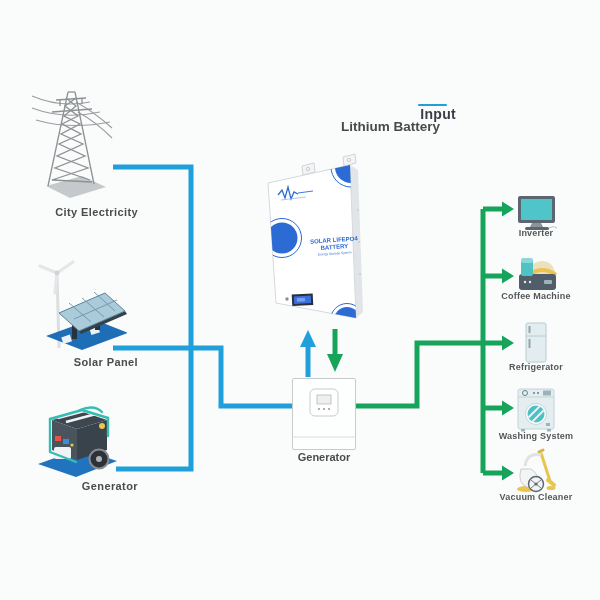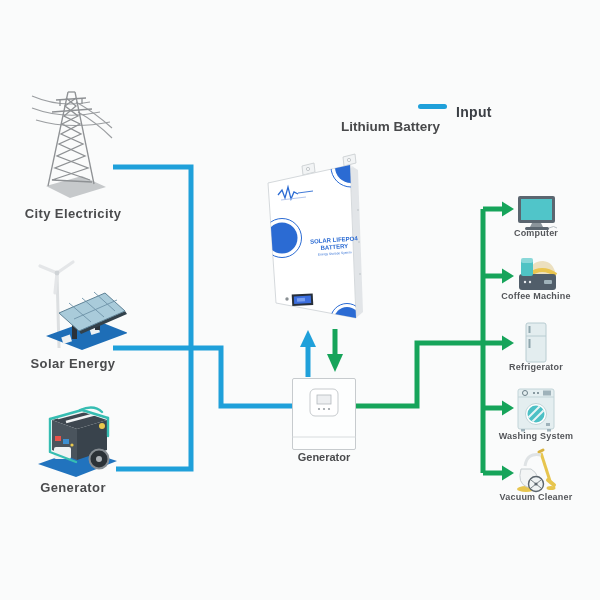--- a/index.html
+++ b/index.html
@@ -3,26 +3,26 @@
 <meta charset="utf-8">
 <style>
   html,body{margin:0;padding:0;}
   body{
     width:600px;height:600px;position:relative;overflow:hidden;
     background:#fafbfb;
     font-family:"Liberation Sans", sans-serif;
   }
   .abs{position:absolute;}
   .label{position:absolute;text-align:center;color:#4a4b4d;font-weight:bold;}
-  .source-label{font-size:13px;letter-spacing:.4px;}
+  .source-label{font-size:11px;letter-spacing:.4px;text-align:right;}
   .device-label{font-size:9px;color:#54565a;letter-spacing:.2px;}
   .title-block{position:absolute;left:200px;top:119px;width:240px;text-align:right;
     color:#48494b;font-weight:bold;font-size:13.5px;line-height:16px;}
   .legend{position:absolute;left:418px;top:104px;}
-  .legend-row{display:flex;align-items:flex-start;height:18px;margin-bottom:12px;}
+  .legend-row{display:flex;align-items:flex-end;height:18px;margin-bottom:12px;flex-direction:column;}
   .swatch{width:29px;height:5px;border-radius:3px;margin-right:9px;display:inline-block;}
   .swatch.blue{background:#1fa0da;}
   .swatch.green{background:#16a45a;}
   .legend-label{font-size:14px;color:#3b3f45;font-weight:bold;letter-spacing:.3px;}
   svg{display:block;}
 </style>
 </head>
 <body>
 
 <svg class="abs" style="left:0;top:0" width="600" height="600" viewBox="0 0 600 600">
@@ -104,21 +104,21 @@
   <rect x="62" y="55" width="5" height="19" fill="#2a3138"></rect>
   <polygon points="46,75 92,55 94,58 48,78" fill="#32414b"></polygon>
   <polygon points="26,57 72,37 92,55 46,75" fill="#a9cbda" stroke="#5e8296" stroke-width="1"></polygon>
   <g stroke="#6e93a8" stroke-width="0.9" fill="none">
     <path d="M36,47 L58,66"></path>
     <path d="M49,42 L71,61"></path>
     <path d="M61,36 L82,55"></path>
     <path d="M41,63 L84,44"></path>
   </g>
 </svg>
-<div class="label source-label" style="left:8px;top:356px;width:130px">Solar Energy</div>
+<div class="label source-label" style="left:8px;top:356px;width:130px">Solar Panel</div>
 
 <svg class="abs" style="left:36px;top:406px" width="86" height="80" viewBox="0 0 86 80">
   <polygon points="2,58 44,43 81,55 40,71" fill="#2173be"></polygon>
   <polygon points="16,14 47,6 71,14 41,23" fill="#3e4750"></polygon>
   <polygon points="16,14 41,23 41,54 16,44" fill="#4a545d"></polygon>
   <polygon points="41,23 71,14 71,44 41,54" fill="#39434c"></polygon>
   <g stroke="#f2f4f5" stroke-width="2.4" fill="none">
     <path d="M22,12 L52,4"></path>
     <path d="M30,16 L60,8"></path>
   </g>
@@ -203,21 +203,21 @@
 </svg>
 <div class="label" style="left:284px;top:451px;width:80px;font-size:11px">Generator</div>
 
 <svg class="abs" style="left:516px;top:194px" width="42" height="38" viewBox="0 0 42 38">
   <rect x="2" y="2" width="37" height="27" rx="2" fill="#5b6670"></rect>
   <rect x="5" y="5" width="31" height="21" fill="#50c5c9"></rect>
   <polygon points="16,29 25,29 27,33 14,33" fill="#8b949b"></polygon>
   <rect x="9" y="33" width="24" height="3" rx="1.5" fill="#5b6670"></rect>
   <path d="M33,34 Q38,31 41,34" stroke="#b9c0c5" stroke-width="1" fill="none"></path>
 </svg>
-<div class="label device-label" style="left:491px;top:228px;width:90px">Computer</div>
+<div class="label device-label" style="left:491px;top:228px;width:90px">Inverter</div>
 
 <svg class="abs" style="left:516px;top:252px" width="42" height="42" viewBox="0 0 42 42">
   <path d="M12,24 Q14,9 27,9 Q38,10 40,24 Z" fill="#ece0bf"></path>
   <path d="M13,23 Q26,13 40,23" stroke="#eac54f" stroke-width="4" fill="none"></path>
   <rect x="3" y="22" width="37" height="16" rx="3" fill="#515e6a"></rect>
   <rect x="5" y="8" width="12" height="16" rx="2" fill="#4fc3c4"></rect>
   <rect x="5" y="6" width="12" height="5" rx="2" fill="#8ad8d9"></rect>
   <circle cx="9" cy="30" r="1.2" fill="#e8ecef"></circle>
   <circle cx="14" cy="30" r="1.2" fill="#e8ecef"></circle>
   <rect x="28" y="28" width="8" height="4" rx="1" fill="#9fb2ba"></rect>

